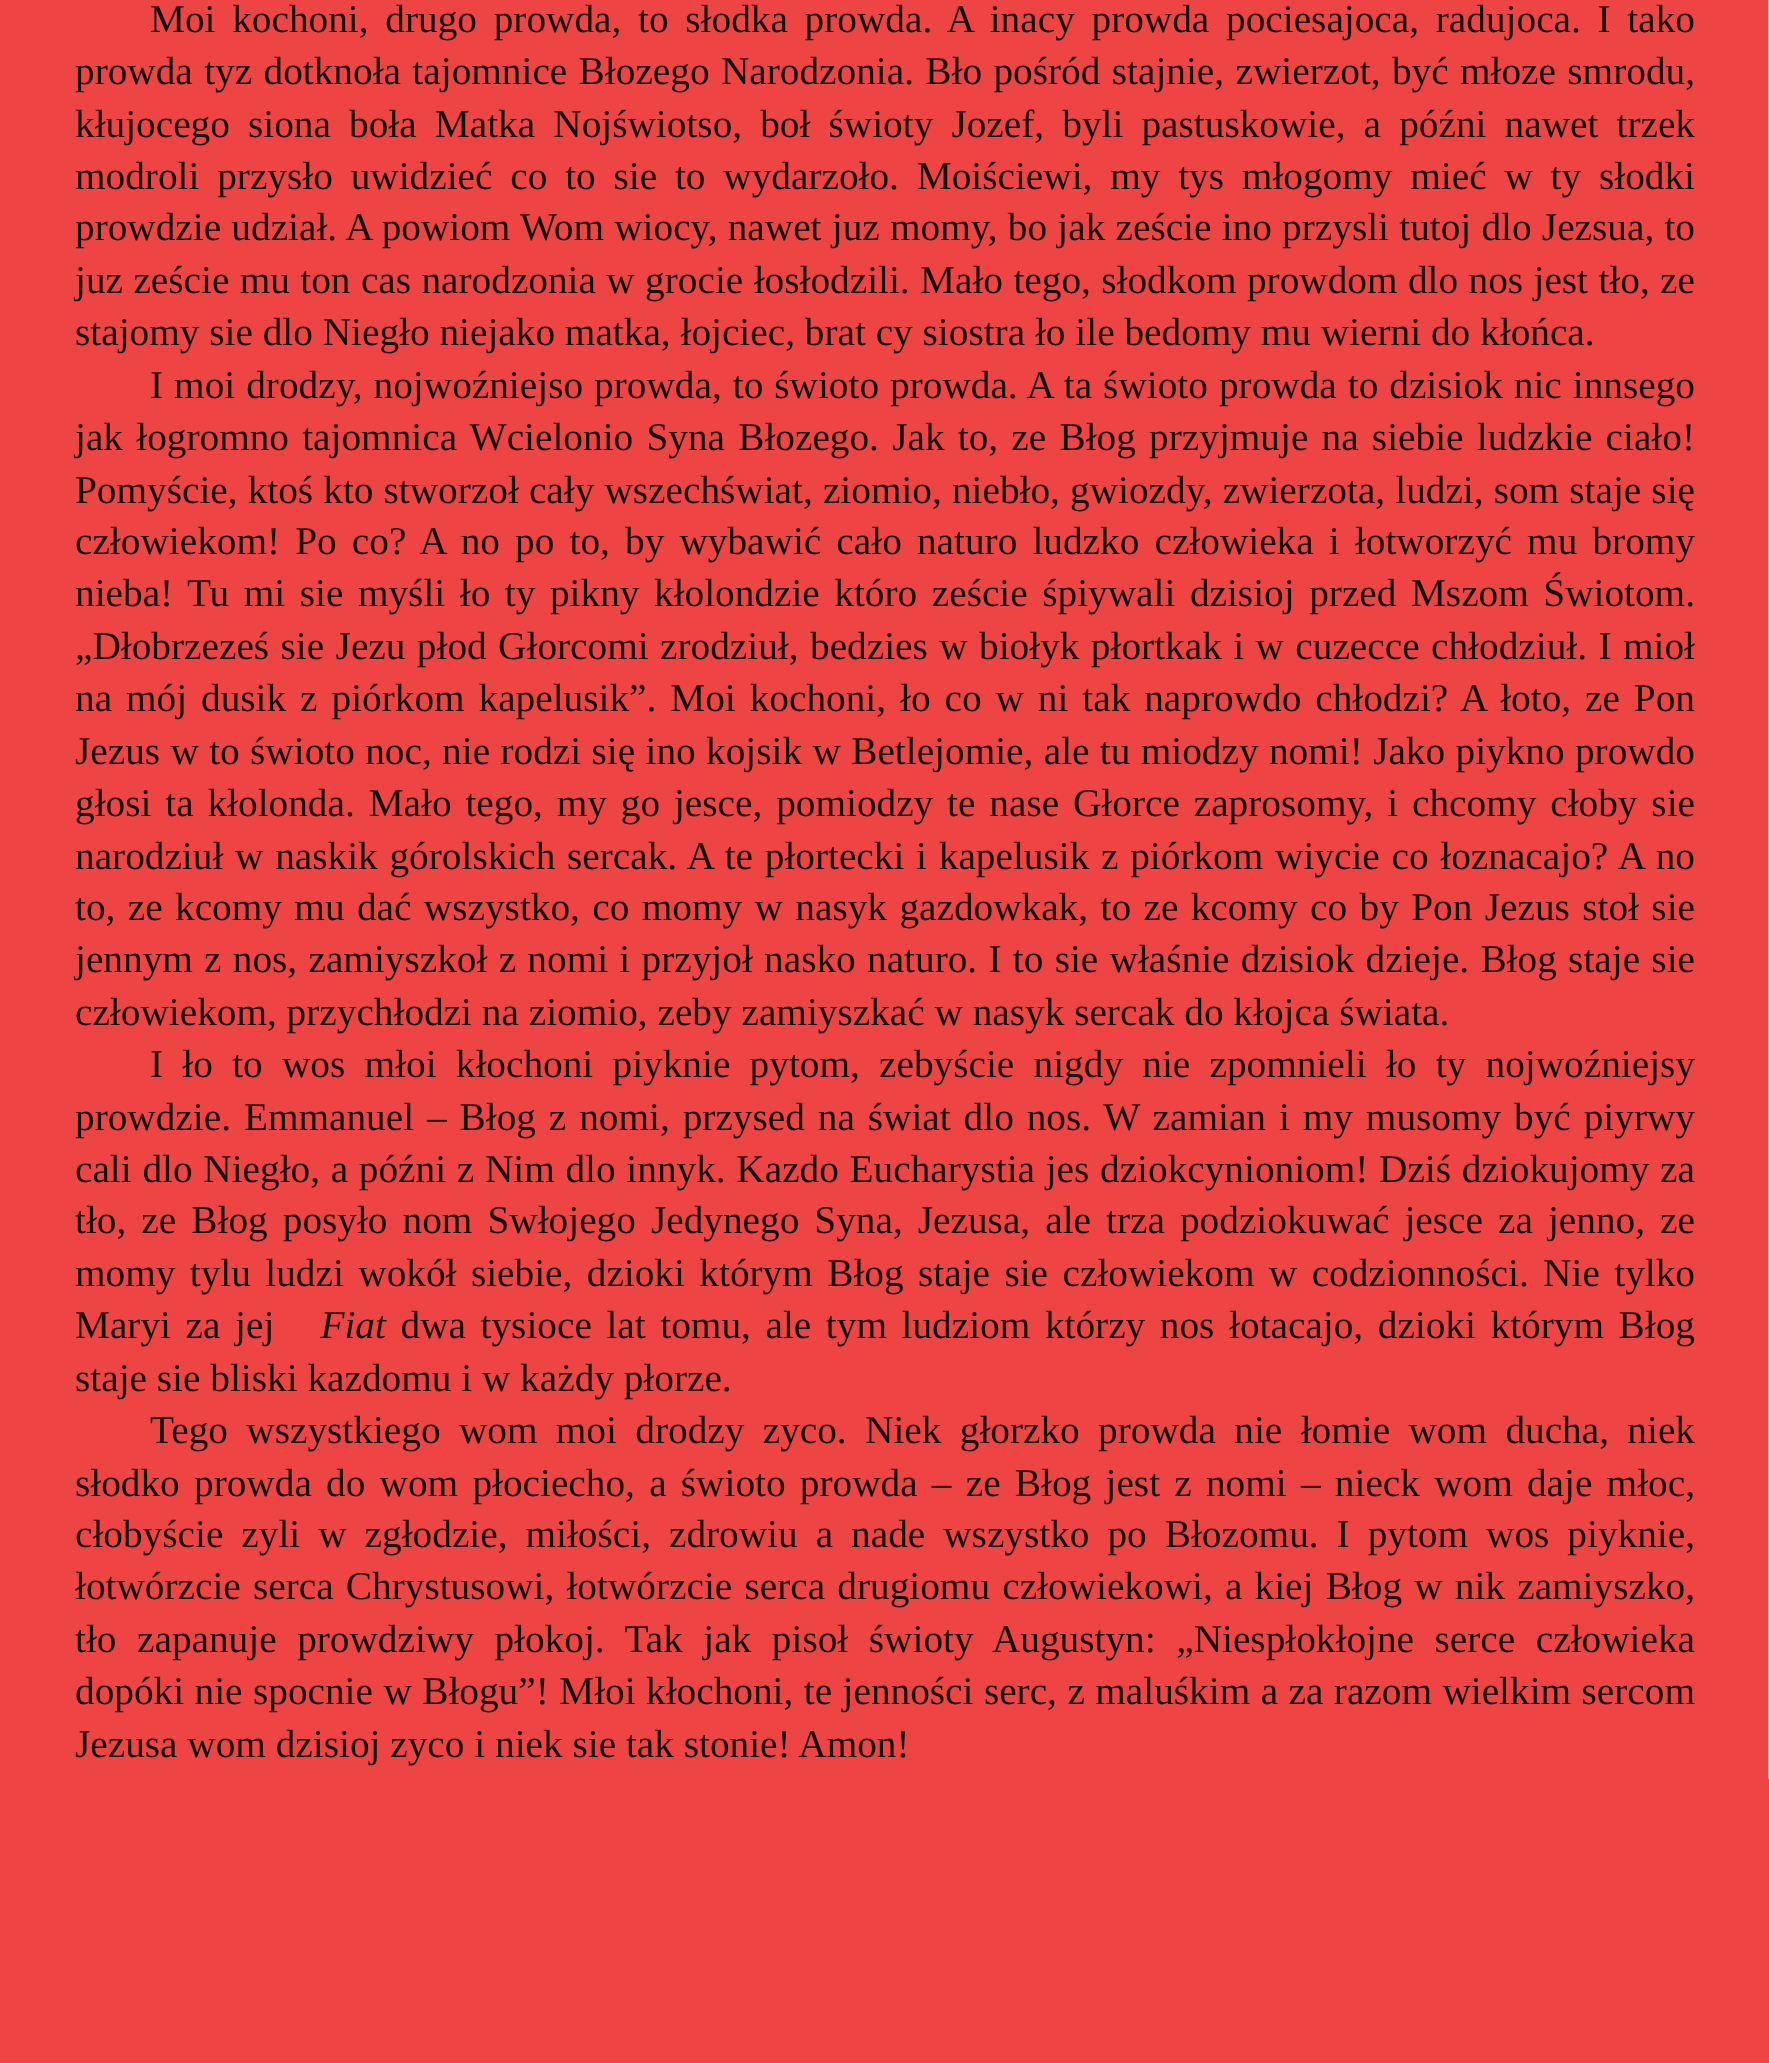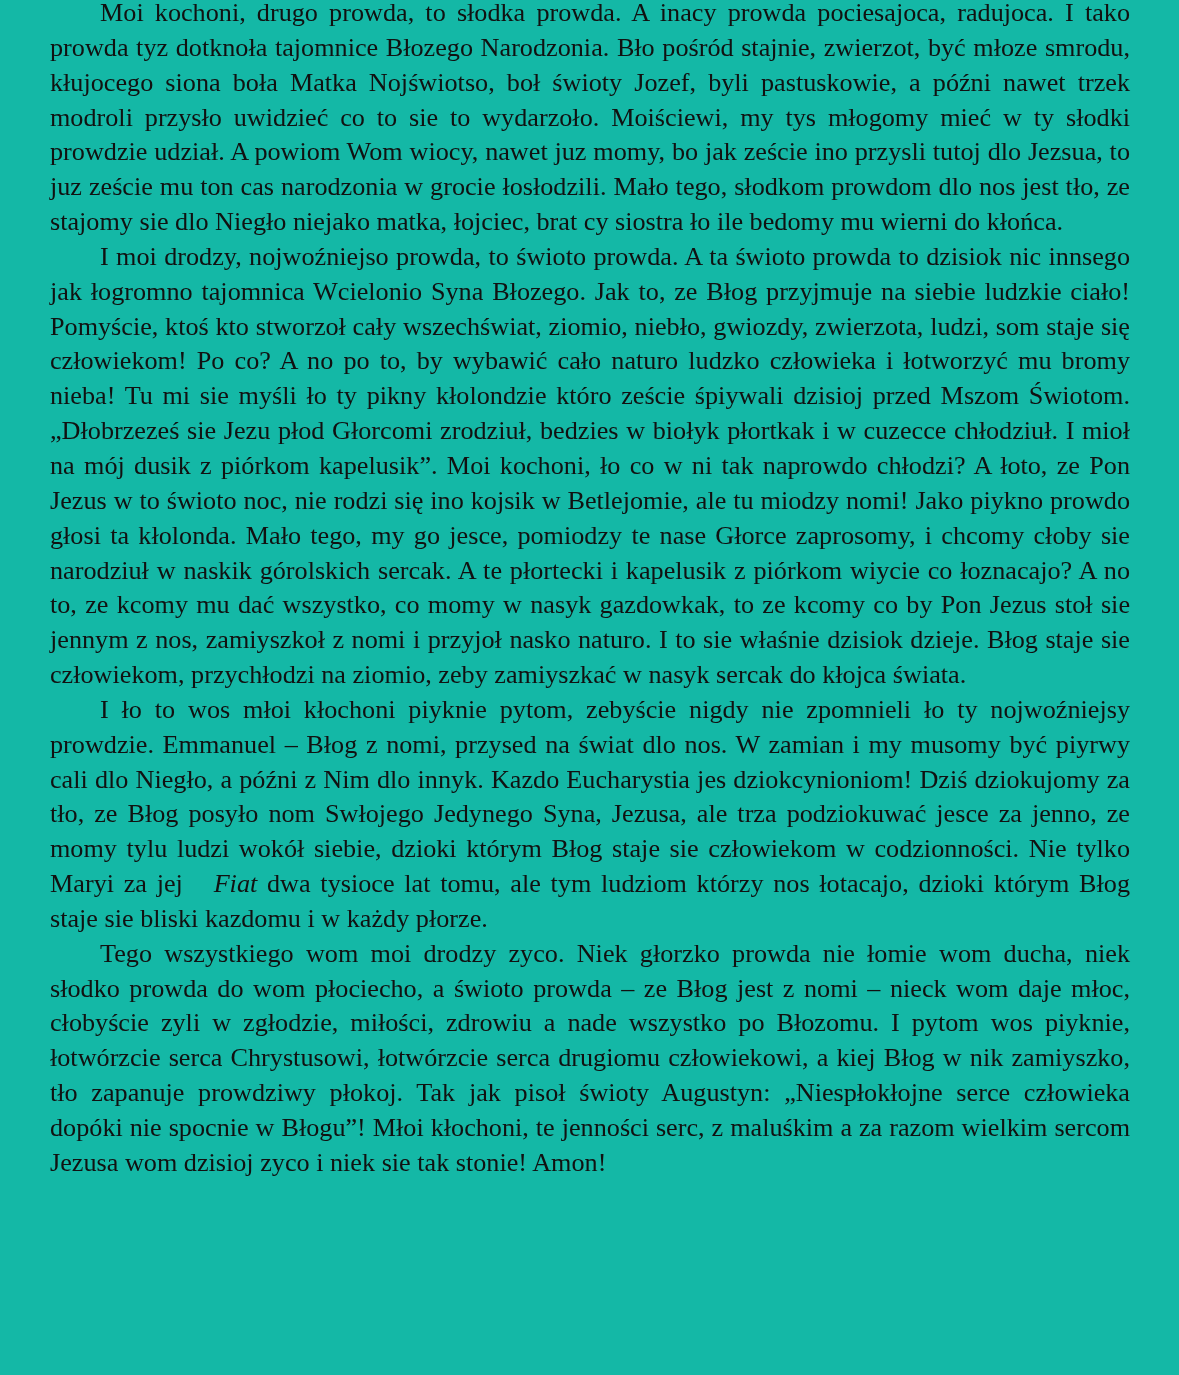--- a/index.html
+++ b/index.html
@@ -9,21 +9,21 @@
     }
     body {
       width: 1179px;
       height: 1375px;
       overflow: hidden;
     }
     .page {
       position: relative;
       width: 1179px;
       height: 1375px;
-      background: #14b8a6;
+      background: #ef4444;
     }
     .content {
       position: absolute;
       left: 50px;
       top: -4px;
       width: 1080px;
       font-family: "Liberation Serif", "DejaVu Serif", serif;
       font-size: 26.2px;
       line-height: 34.85px;
       color: #111111;

